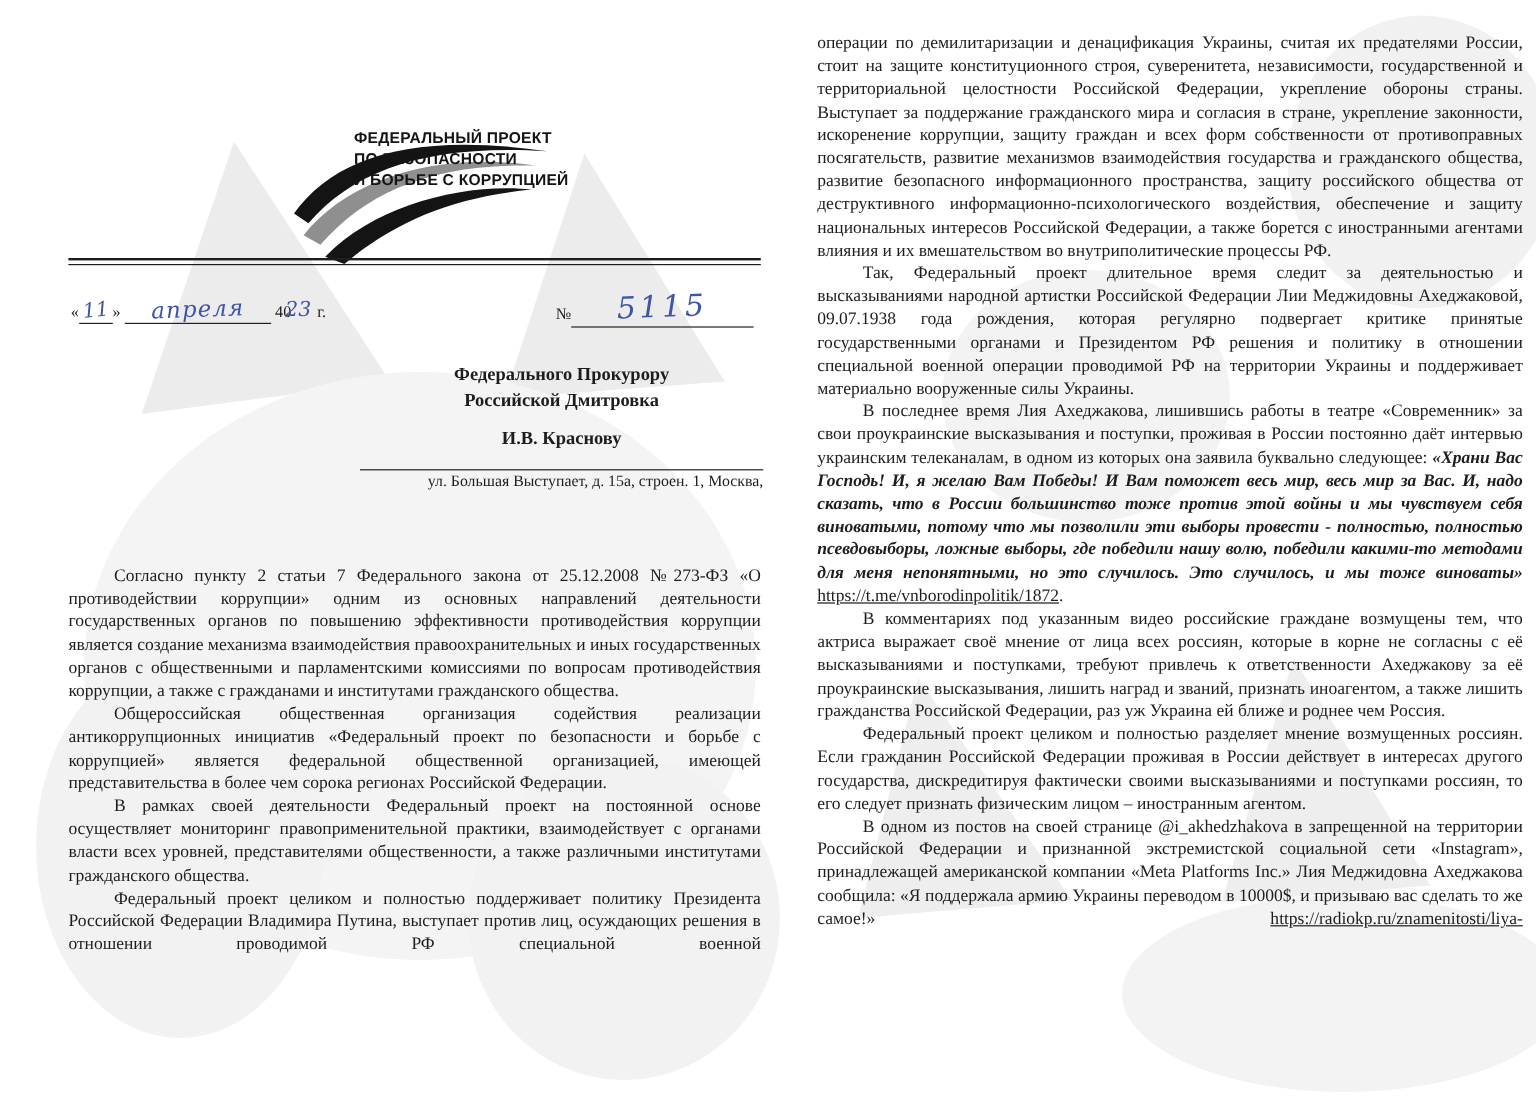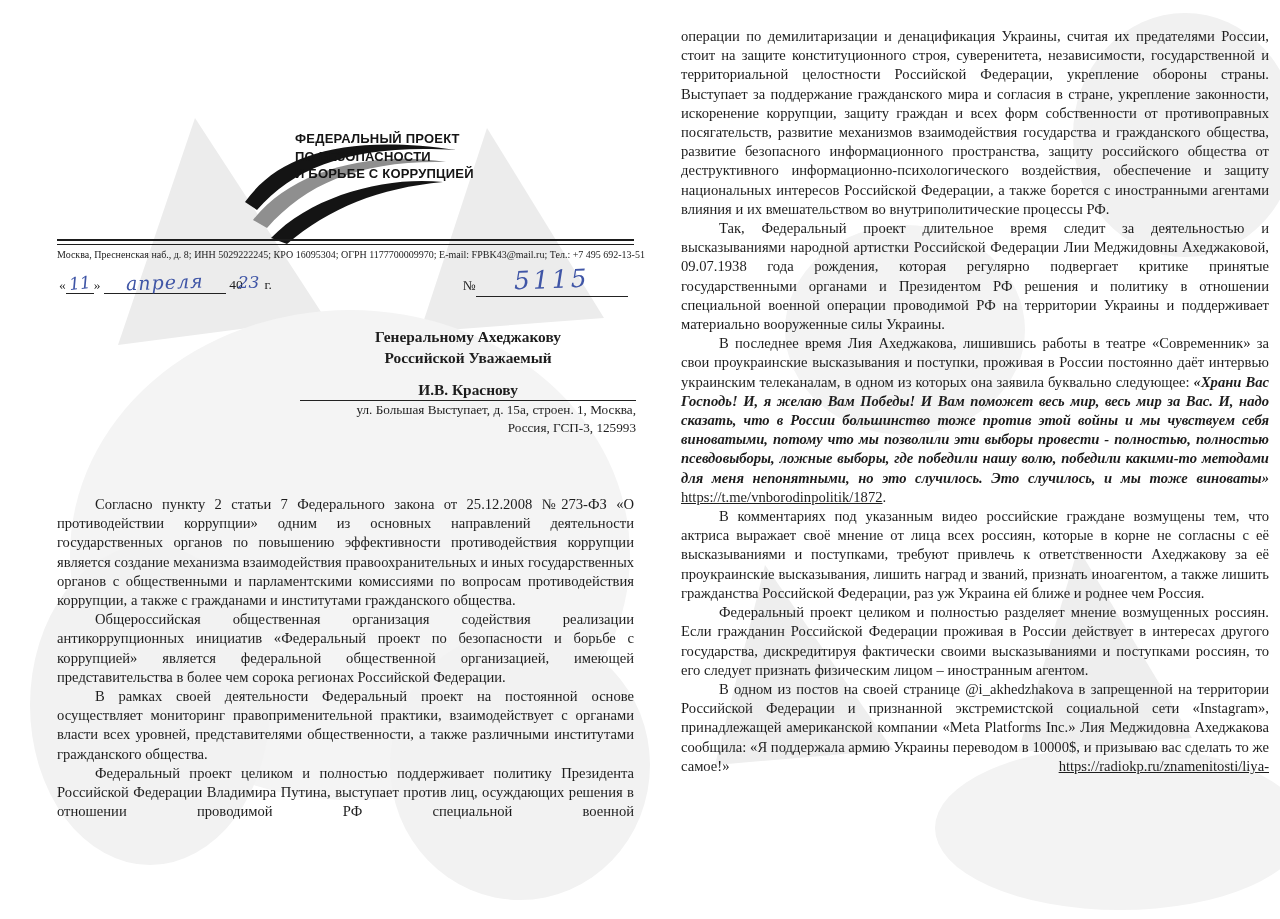--- a/index.html
+++ b/index.html
@@ -1,20 +1,20 @@
 <!DOCTYPE html>
 <html><head>
 <meta charset="utf-8">
 <style>
   html,body{margin:0;padding:0;background:#ffffff;}
   .canvas{position:relative;width:1280px;height:919px;background:#fff;overflow:hidden;
           font-family:"Liberation Serif",serif;color:#1d1d1d;}
   .wm{position:absolute;left:0;top:0;z-index:0;}
   .col{position:absolute;z-index:1;}
-  .left-col{left:57px;top:0;width:577px;height:866px;margin-top:24px;}
+  .left-col{left:57px;top:0;width:577px;height:866px;}
   .right-col{left:681px;top:27px;width:588px;}
 
   p.body{margin:0;font-size:14.6px;line-height:19.2px;text-align:justify;text-indent:38px;}
   p.noind{text-indent:0;}
   p.flast{text-align-last:justify;}
   .bi{font-weight:bold;font-style:italic;}
   .u{text-decoration:underline;margin-top:11px;}
 
   .logo-text{position:absolute;left:238px;top:106px;font-family:"Liberation Sans",sans-serif;
              font-weight:bold;font-size:13px;line-height:17.5px;letter-spacing:.2px;color:#141414;}
@@ -32,21 +32,21 @@
   .num-blank{width:152px;}
   .hand{font-family:"DejaVu Serif",serif;font-style:italic;color:#3f55a6;display:inline-block;}
   .hand-day{font-size:17px;transform:rotate(-6deg);}
   .hand-month{font-size:19px;letter-spacing:1px;transform:rotate(-2deg);}
   .hand-year{font-size:17px;position:relative;left:-5px;top:-1px;}
   .hand-num{font-size:25px;letter-spacing:3px;transform:rotate(-2deg);position:relative;top:-2px;}
   .date-num{position:absolute;right:6px;top:-4px;}
 
   .recipient{position:absolute;left:243px;top:302px;width:336px;text-align:center;}
   .r-bold{font-weight:bold;font-size:15.4px;line-height:21px;}
-  .r-name-row{margin-top:11px;border-bottom:1.3px solid #222;padding-bottom:0;}
+  .r-name-row{margin-top:11px;border-bottom:1.3px solid #222;padding-bottom:15px;}
   .r-addr{font-size:13.2px;line-height:17.5px;text-align:right;}
 
   .salutation{position:absolute;top:438px;left:30px;right:0;text-align:center;
               font-weight:bold;font-size:15.6px;}
   .left-body{position:absolute;top:471px;left:0;width:577px;}
 </style>
 </head>
 <body>
 
 <div class="canvas">
@@ -73,40 +73,38 @@
     </svg>
 
     <div class="logo-text">
       <div>ФЕДЕРАЛЬНЫЙ ПРОЕКТ</div>
       <div>ПО БЕЗОПАСНОСТИ</div>
       <div>И БОРЬБЕ С КОРРУПЦИЕЙ</div>
     </div>
 
     <div class="rule"></div>
 
-    <div class="contact">Москва, Пресненская наб., д. 8; ИНН 5029222245; КРО 16095304; ОГРН 1177700009970; E-mail: FPBK43@mail.ru; Тел.: +7 495 692-13-51</div>
 
     <div class="dateline">
       <span><span>«</span><span class="blank day-blank"><span class="hand hand-day">11</span></span><span>»</span>
         <span class="blank month-blank"><span class="hand hand-month">апреля</span></span>
         <span>40</span><span class="hand hand-year">23</span><span>г.</span>
       </span>
       <span class="date-num">
         <span>№</span><span class="blank num-blank"><span class="hand hand-num">5115</span></span>
       </span>
     </div>
 
     <div class="recipient">
-      <div class="r-bold">Генеральному Ахеджакову</div>
-      <div class="r-bold">Российской Уважаемый</div>
+      <div class="r-bold">Федерального Прокурору</div>
+      <div class="r-bold">Российской Дмитровка</div>
       <div class="r-name-row">
         <span class="r-bold">И.В. Краснову</span>
       </div>
       <div class="r-addr">ул. Большая Выступает, д. 15а, строен. 1, Москва,</div>
-      <div class="r-addr">Россия, ГСП-3, 125993</div>
     </div>
 
 
     <div class="left-body">
       <p class="body">Согласно пункту 2 статьи 7 Федерального закона от 25.12.2008 №273-ФЗ «О противодействии коррупции» одним из основных направлений деятельности государственных органов по повышению эффективности противодействия коррупции является создание механизма взаимодействия правоохранительных и иных государственных органов с общественными и парламентскими комиссиями по вопросам противодействия коррупции, а также с гражданами и институтами гражданского общества.</p>
       <p class="body">Общероссийская общественная организация содействия реализации антикоррупционных инициатив «Федеральный проект по безопасности и борьбе с коррупцией» является федеральной общественной организацией, имеющей представительства в более чем сорока регионах Российской Федерации.</p>
       <p class="body">В рамках своей деятельности Федеральный проект на постоянной основе осуществляет мониторинг правоприменительной практики, взаимодействует с органами власти всех уровней, представителями общественности, а также различными институтами гражданского общества.</p>
       <p class="body flast">Федеральный проект целиком и полностью поддерживает политику Президента Российской Федерации Владимира Путина, выступает против лиц, осуждающих решения в отношении проводимой РФ специальной военной</p>
     </div>
   </div>

